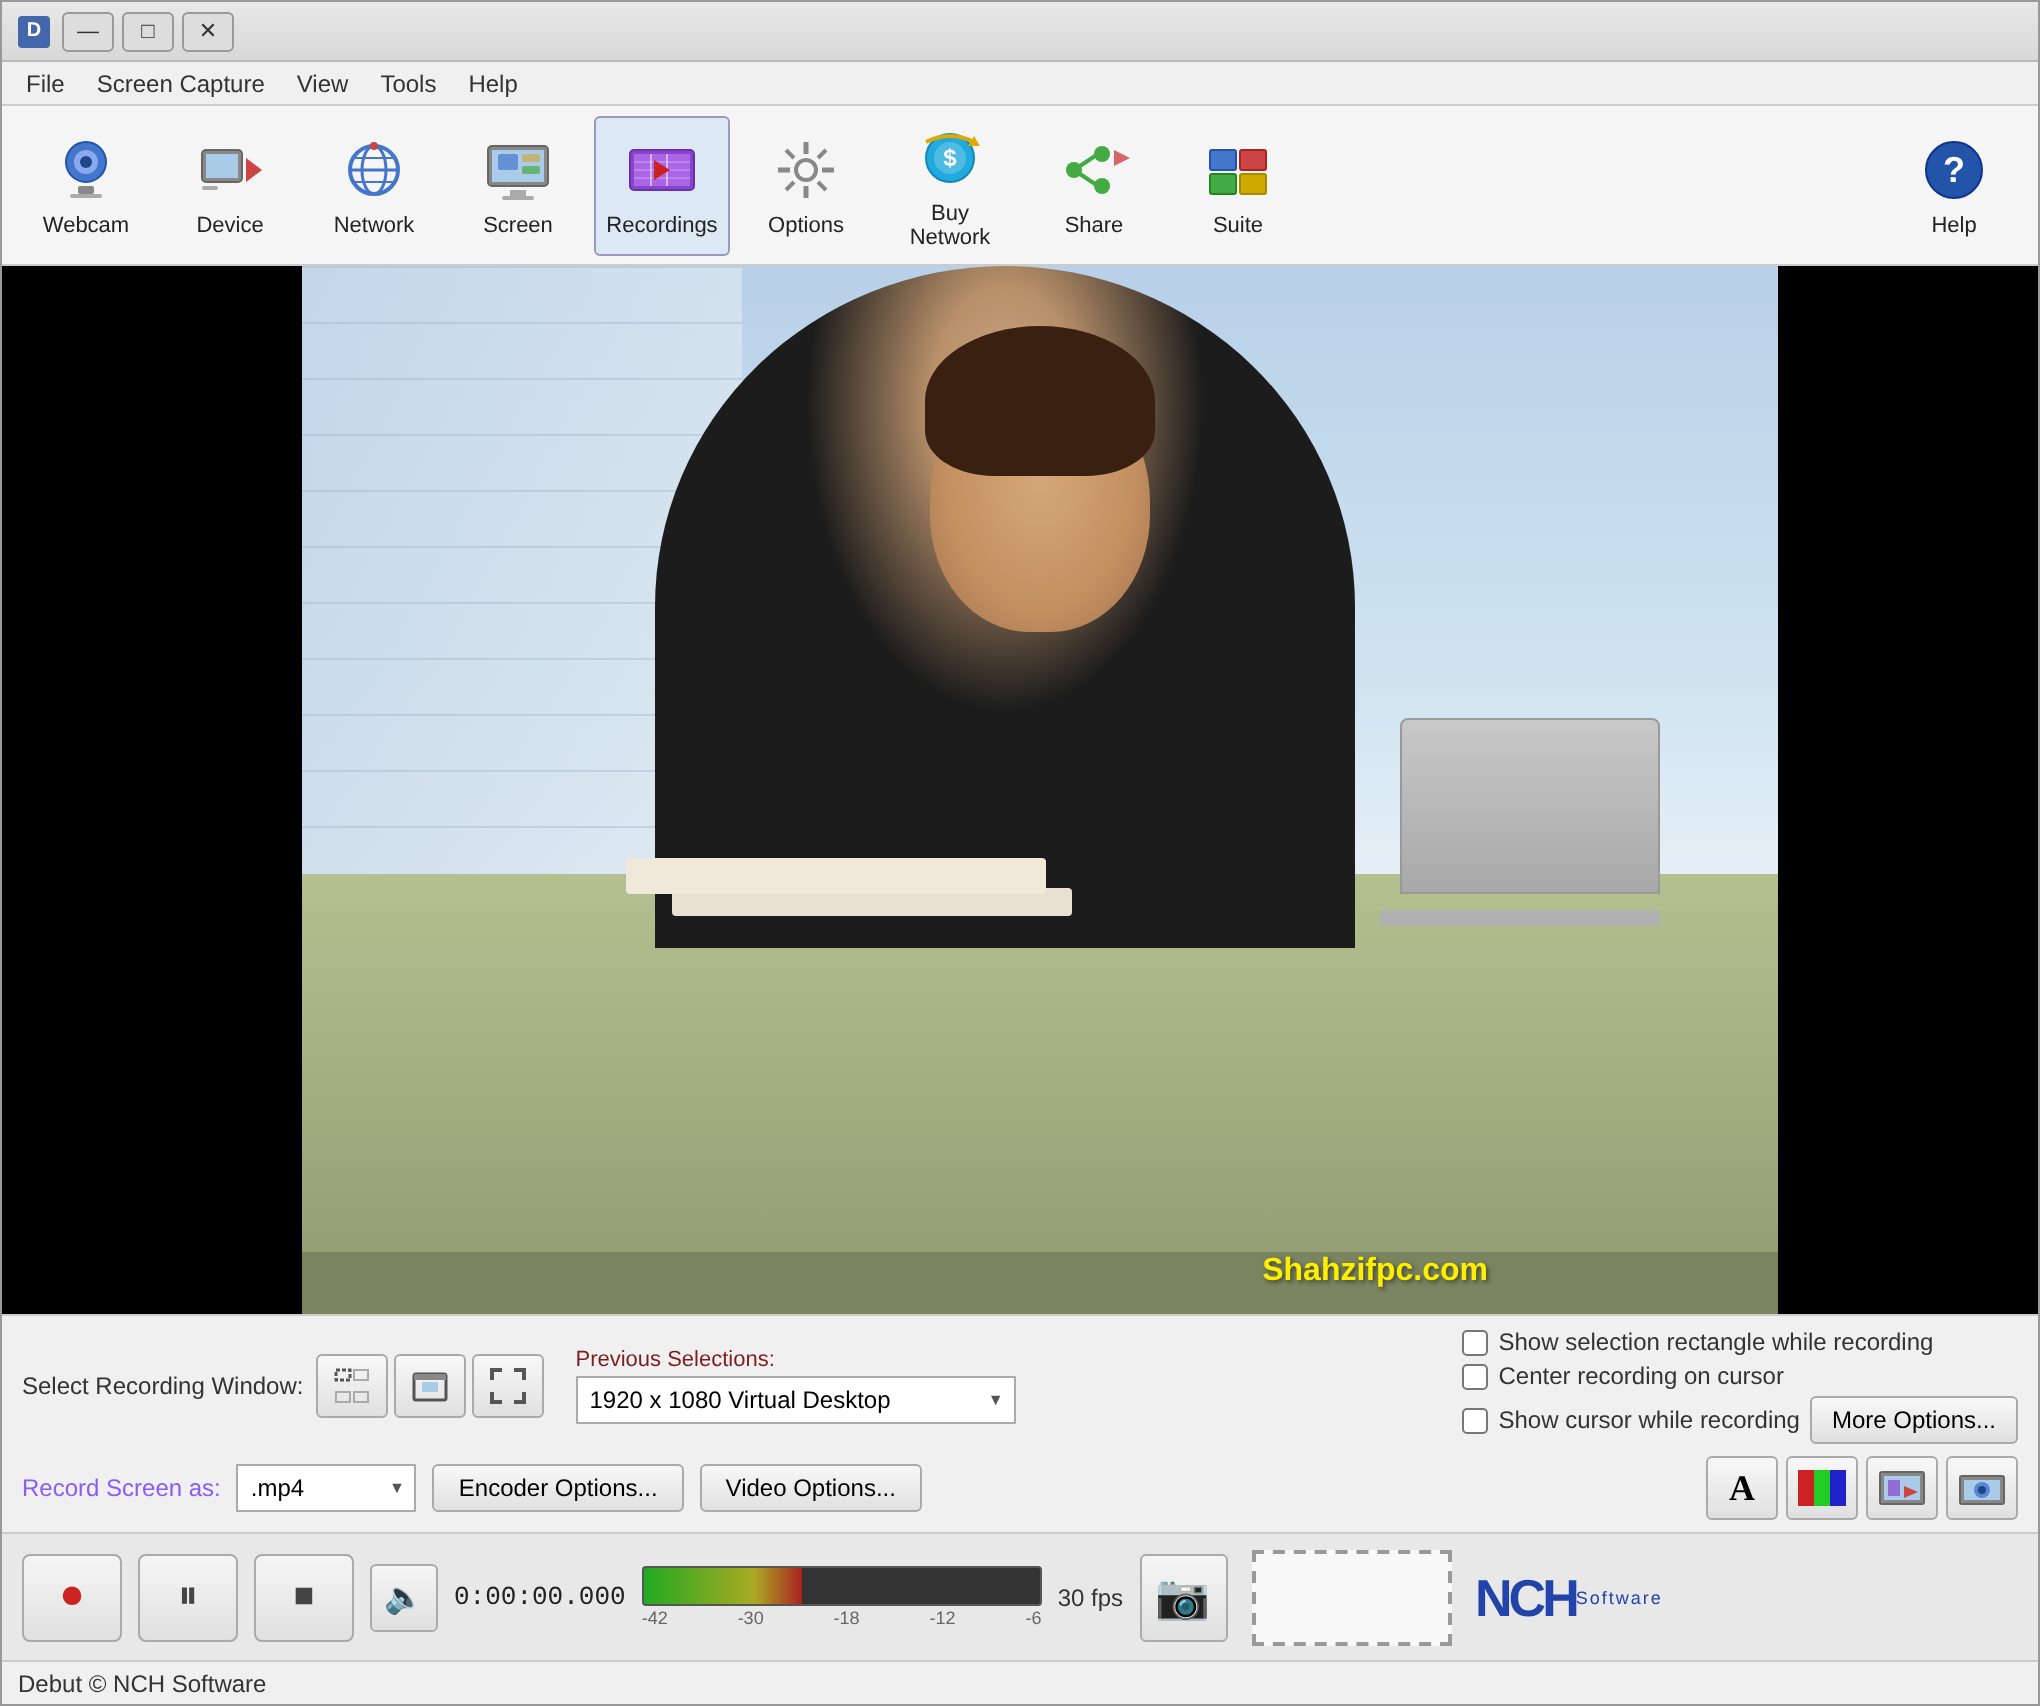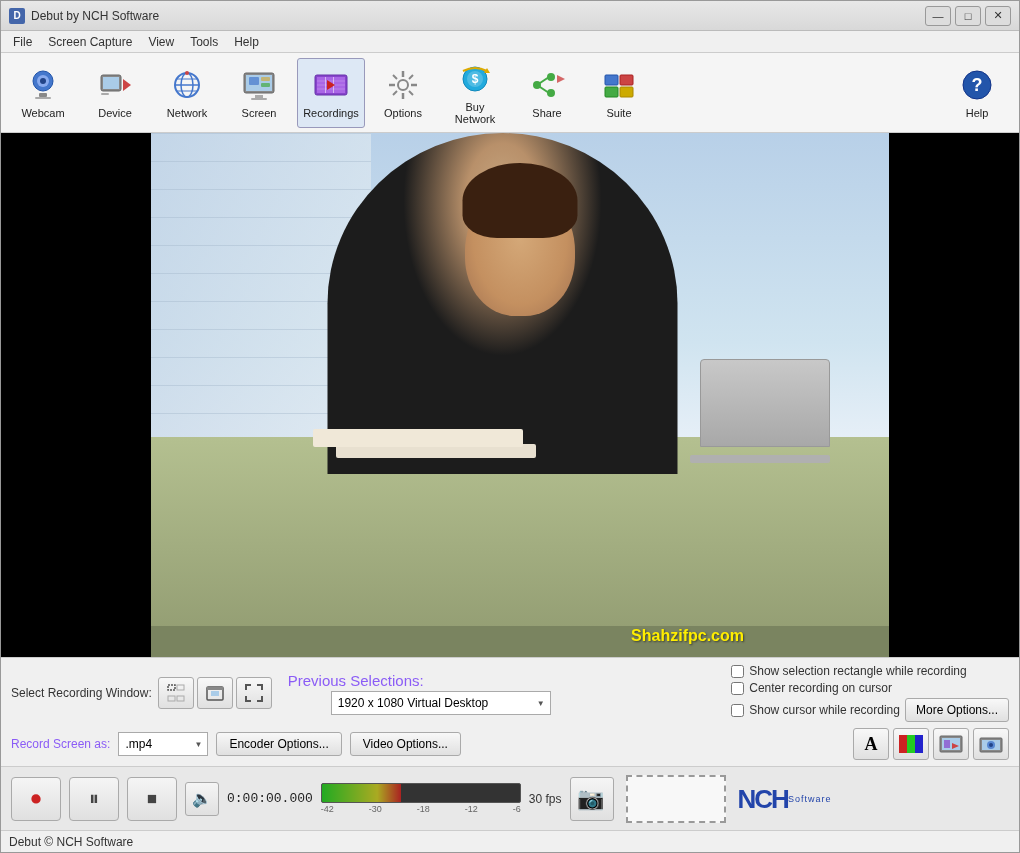--- a/index.html
+++ b/index.html
@@ -213,37 +213,36 @@
       font-size: 14px;
       color: #555;
       border-radius: 3px;
     }
 
     .prev-selections {
       display: flex;
       flex-direction: column;
       gap: 2px;
     }
-    .ps-label { font-size: 15px; color: #8b5cf6; }
+    .ps-label { font-size: 11px; color: #7f1d1d; }
     .ps-dropdown {
       display: flex;
       align-items: center;
       gap: 4px;
     }
     .ps-select {
       width: 220px;
       height: 24px;
       border: 1px solid #aaa;
       background: white;
       padding: 0 6px;
       font-size: 12px;
       appearance: none;
       padding-right: 20px;
       position: relative;
-      margin-left: 43px;
     }
     .ps-select-wrap {
       position: relative;
       display: inline-block;
     }
     .ps-select-wrap::after {
       content: '▼';
       position: absolute;
       right: 6px;
       top: 50%;
@@ -483,21 +482,20 @@
   </style>
 </head>
 <body>
 
 <div class="window">
 
   <div class="title-bar">
     <div class="title-bar-icon">
       <span>D</span>
     </div>
-    <span class="title-text">Debut by NCH Software</span>
     <div class="title-buttons">
       <div class="title-btn">—</div>
       <div class="title-btn">□</div>
       <div class="title-btn close">✕</div>
     </div>
   </div>
 
   <div class="menu-bar">
     <div class="menu-item">File</div>
     <div class="menu-item">Screen Capture</div>

